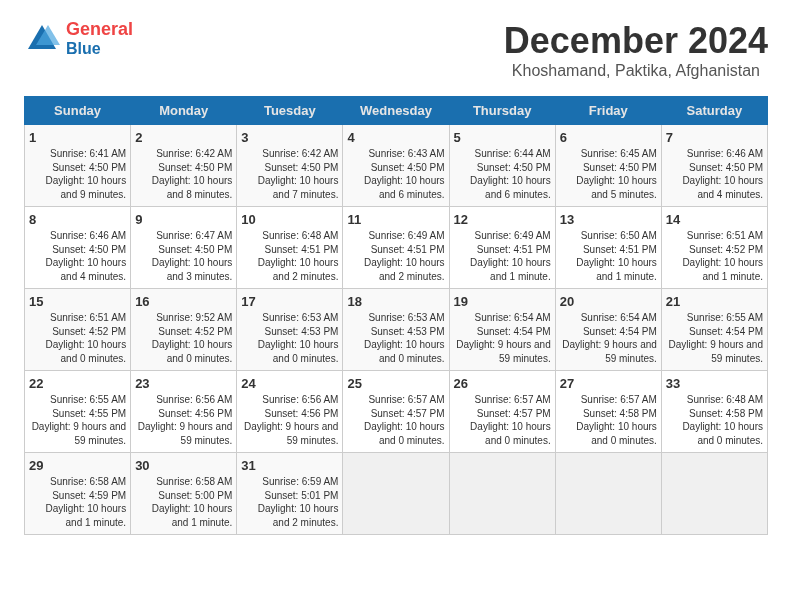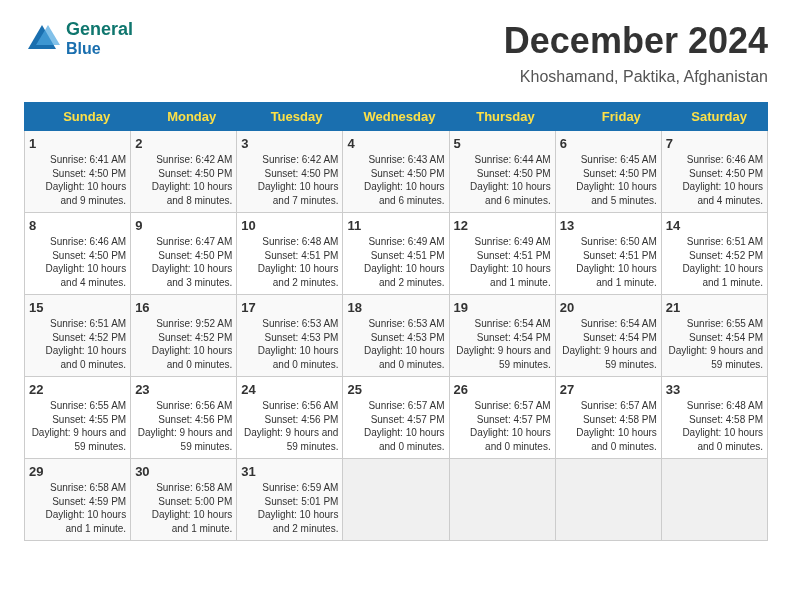--- a/index.html
+++ b/index.html
@@ -22,56 +22,55 @@
       gap: 6px;
     }
     .logo-text {
       display: flex;
       flex-direction: column;
       line-height: 1.1;
     }
     .logo-general {
       font-size: 18px;
       font-weight: bold;
-      color: #0f766e;
+      color: #ef4444;
     }
     .logo-blue {
       font-size: 16px;
       font-weight: bold;
       color: #1a6faf;
     }
     .logo-icon {
       width: 36px;
       height: 36px;
     }
     .title-area {
-      text-align: right;
+      text-align: center;
     }
     .month-title {
       font-size: 36px;
       font-weight: bold;
       color: #333;
     }
     .subtitle {
       font-size: 16px;
       color: #555;
-      margin-top: 6px;
     }
     table {
       width: 100%;
       border-collapse: collapse;
       table-layout: fixed;
     }
     thead th {
       background-color: #1a6faf;
-      color: #fde047;
+      color: #e5e5e5;
       font-size: 13px;
       font-weight: bold;
-      padding: 6px 20px;
-      text-align: right;
+      padding: 6px 4px;
+      text-align: center;
       border: 1px solid #1a6faf;
     }
     tbody td {
       vertical-align: top;
       padding: 5px 4px;
       font-size: 10px;
       color: #333;
       border: 1px solid #ccc;
       height: 80px;
     }

